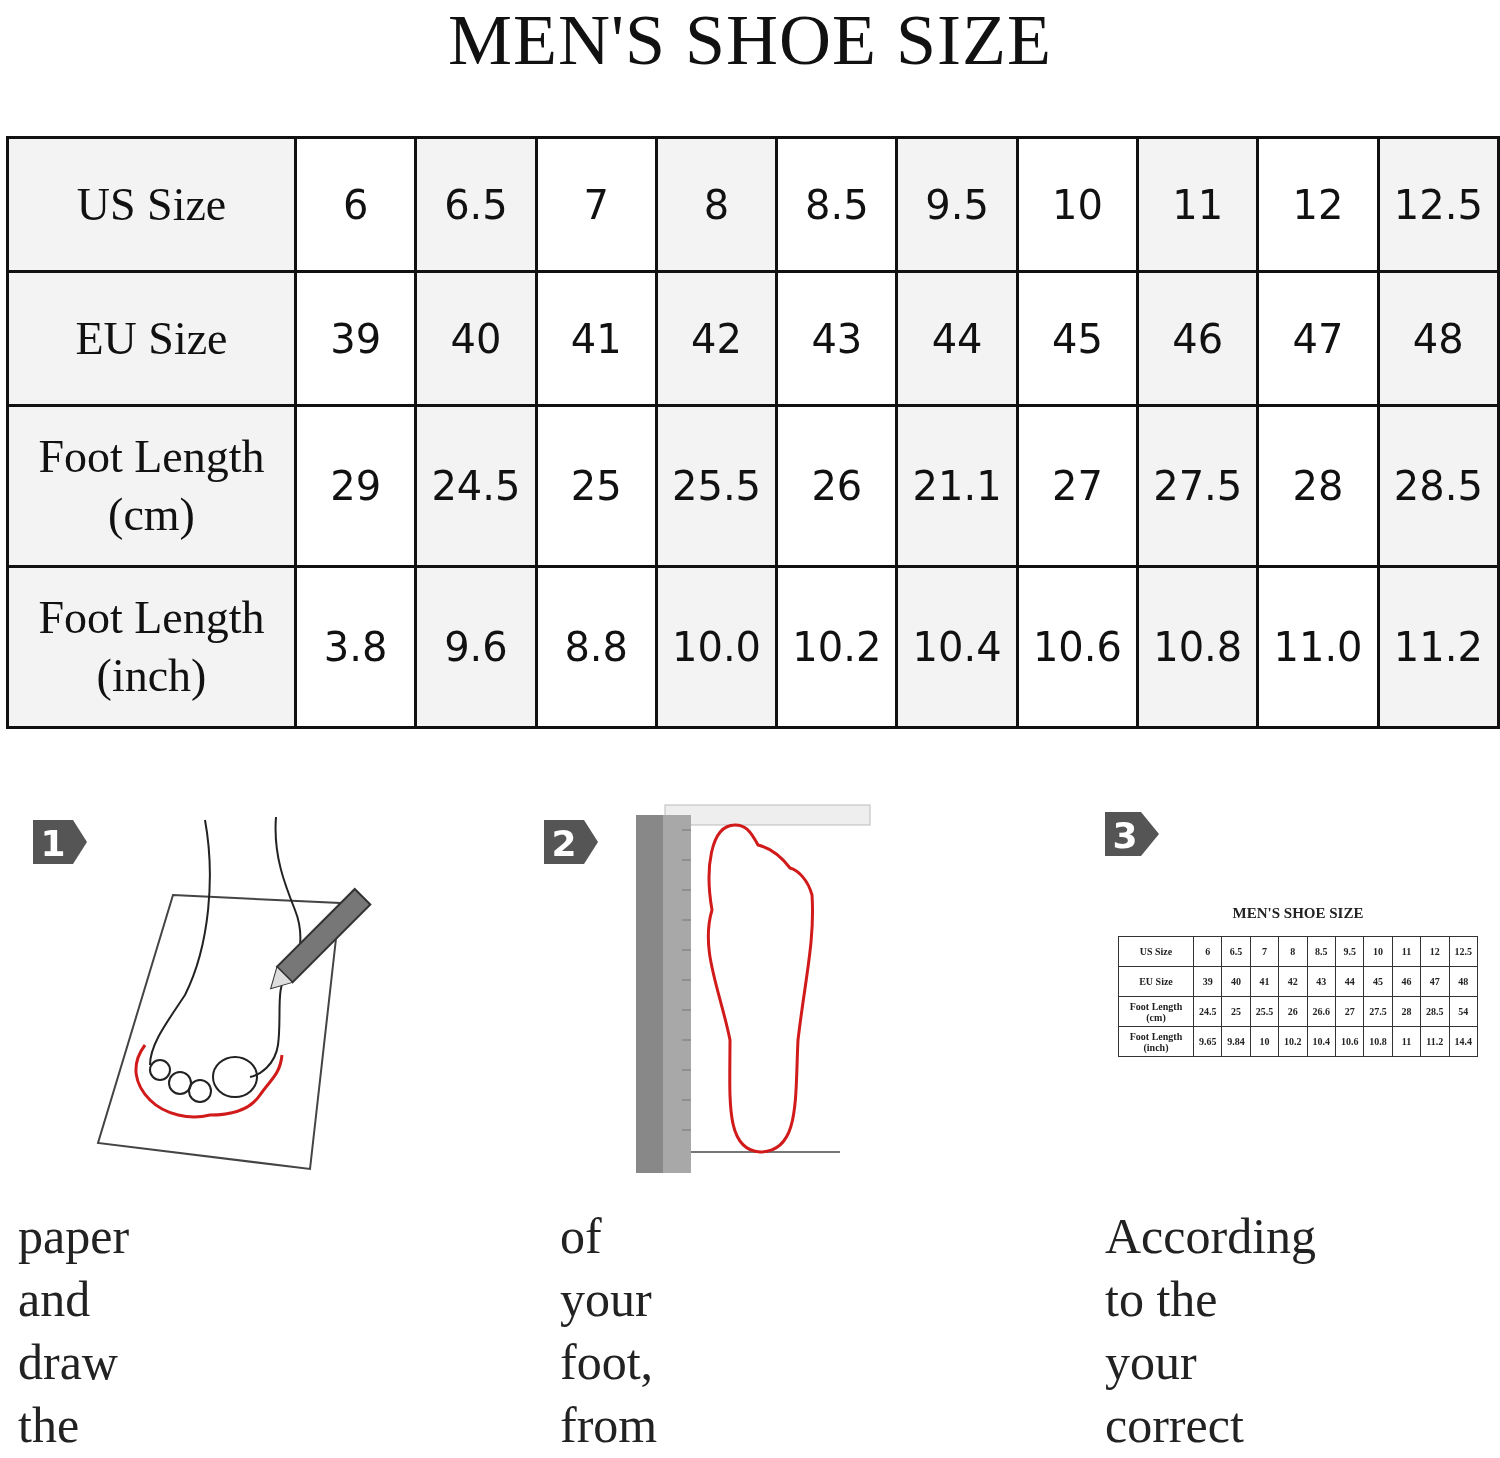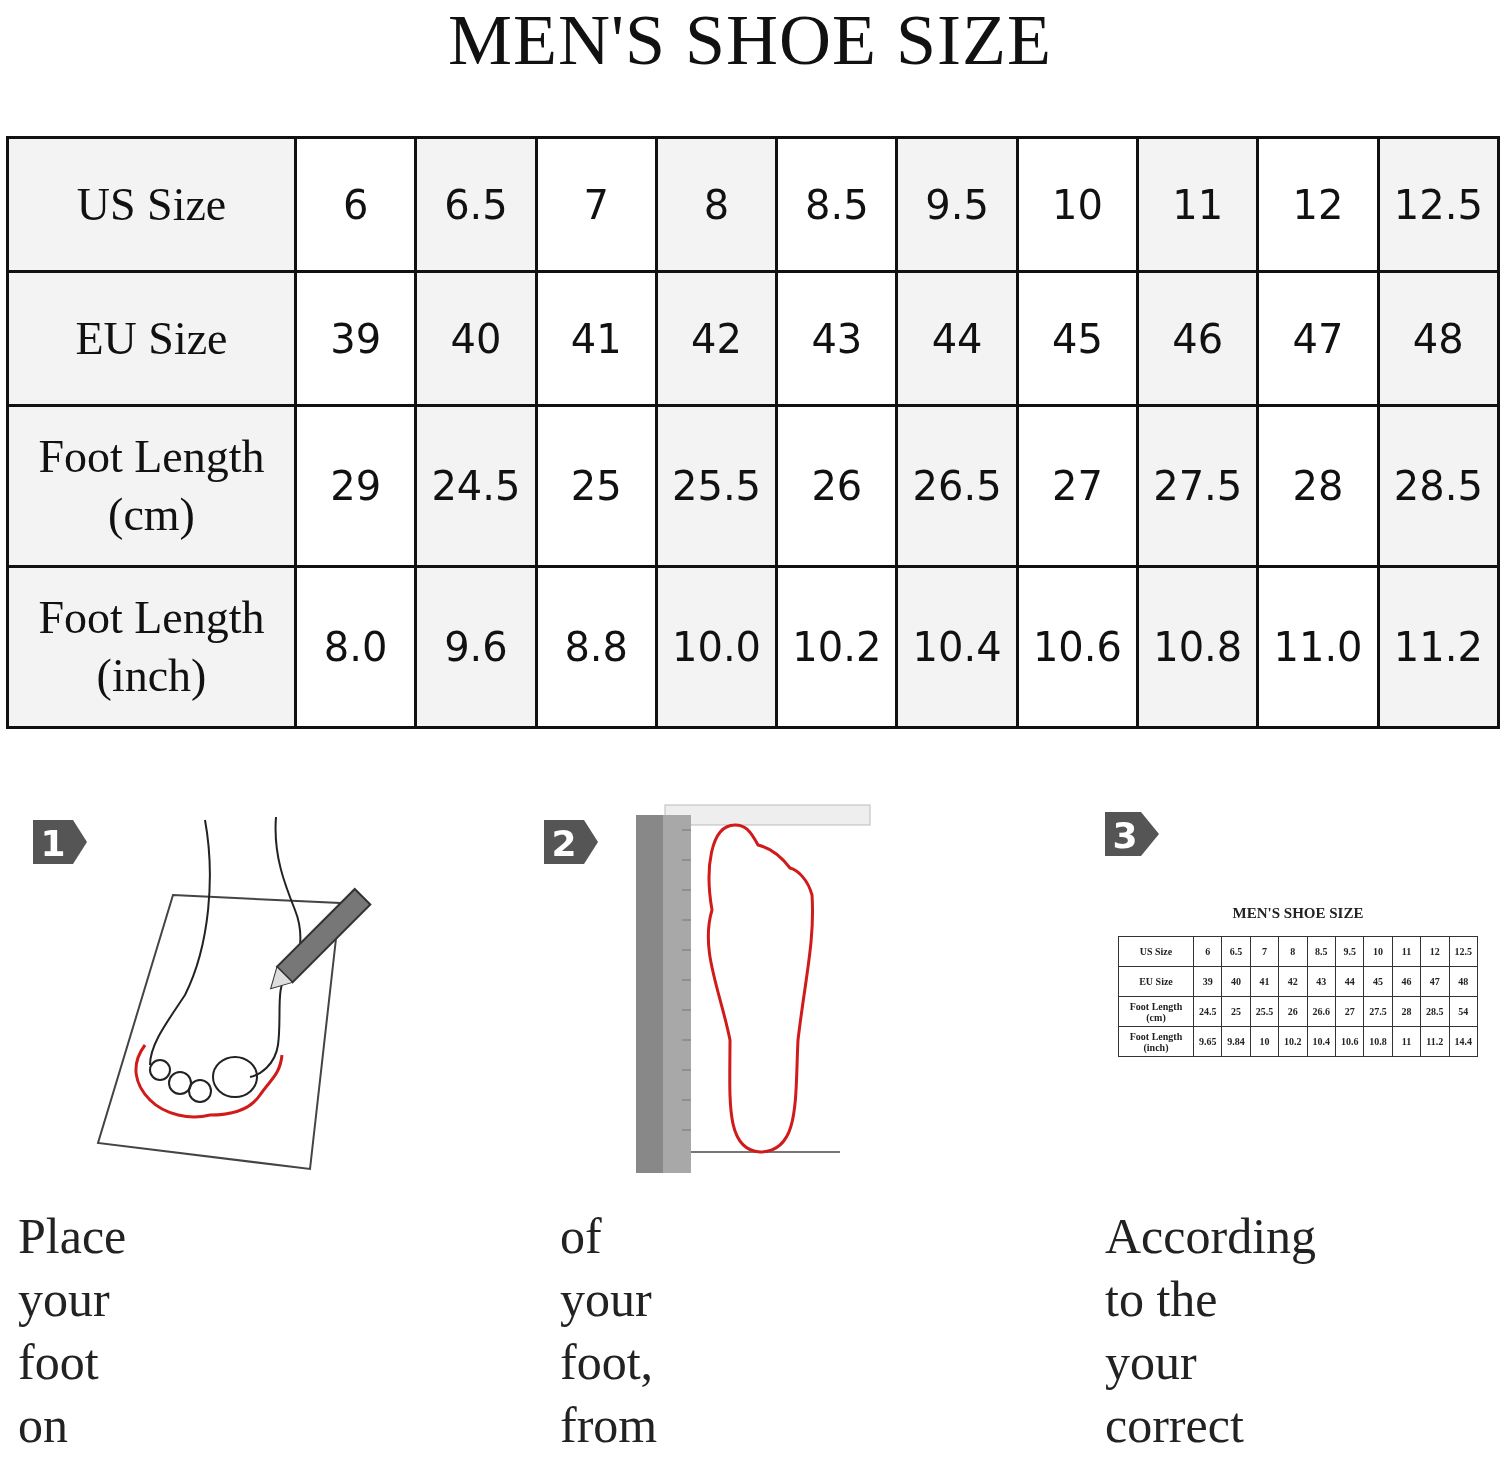--- a/index.html
+++ b/index.html
@@ -61,32 +61,32 @@
       <tr class="r3">
         <td class="label">
           <div>Foot Length</div>
           <div>(cm)</div>
         </td>
         <td class="w">29</td>
         <td class="g">24.5</td>
         <td class="w">25</td>
         <td class="g">25.5</td>
         <td class="w">26</td>
-        <td class="g">26.5</td>
+        <td class="g">21.1</td>
         <td class="w">27</td>
         <td class="g">27.5</td>
         <td class="w">28</td>
         <td class="g">28.5</td>
       </tr>
       <tr class="r4">
         <td class="label">
           <div>Foot Length</div>
           <div>(inch)</div>
         </td>
-        <td class="w">8.0</td>
+        <td class="w">3.8</td>
         <td class="g">9.6</td>
         <td class="w">8.8</td>
         <td class="g">10.0</td>
         <td class="w">10.2</td>
         <td class="g">10.4</td>
         <td class="w">10.6</td>
         <td class="g">10.8</td>
         <td class="w">11.0</td>
         <td class="g">11.2</td>
       </tr>
@@ -106,21 +106,20 @@
     <circle cx="70" cy="255" r="10" fill="none" stroke="#222" stroke-width="2"></circle>
     <circle cx="90" cy="268" r="11" fill="none" stroke="#222" stroke-width="2"></circle>
     <circle cx="110" cy="276" r="11" fill="none" stroke="#222" stroke-width="2"></circle>
     <ellipse cx="145" cy="262" rx="22" ry="20" fill="none" stroke="#222" stroke-width="2"></ellipse>
     <g transform="rotate(45 240 120)">
       <rect x="225" y="70" width="22" height="110" fill="#777" stroke="#333" stroke-width="2"></rect>
       <polygon points="225,180 247,180 236,200" fill="#ddd" stroke="#333" stroke-width="1"></polygon>
     </g>
   </svg>
   <div class="desc" style="left:18px;top:1205px">
-    <div>Place your foot on</div>
     <div>paper and draw the</div>
 
   </div>
 </div>
 
 <div class="step">
   <svg class="badge" style="left:544px;top:820px" viewBox="0 0 54 44">
     <polygon points="0,0 40,0 54,22 40,44 0,44" fill="#555"></polygon>
     <text x="20" y="36" text-anchor="middle" font-family="DejaVu Sans, sans-serif" font-weight="bold" font-size="36" fill="#fff">2</text>
   </svg>

